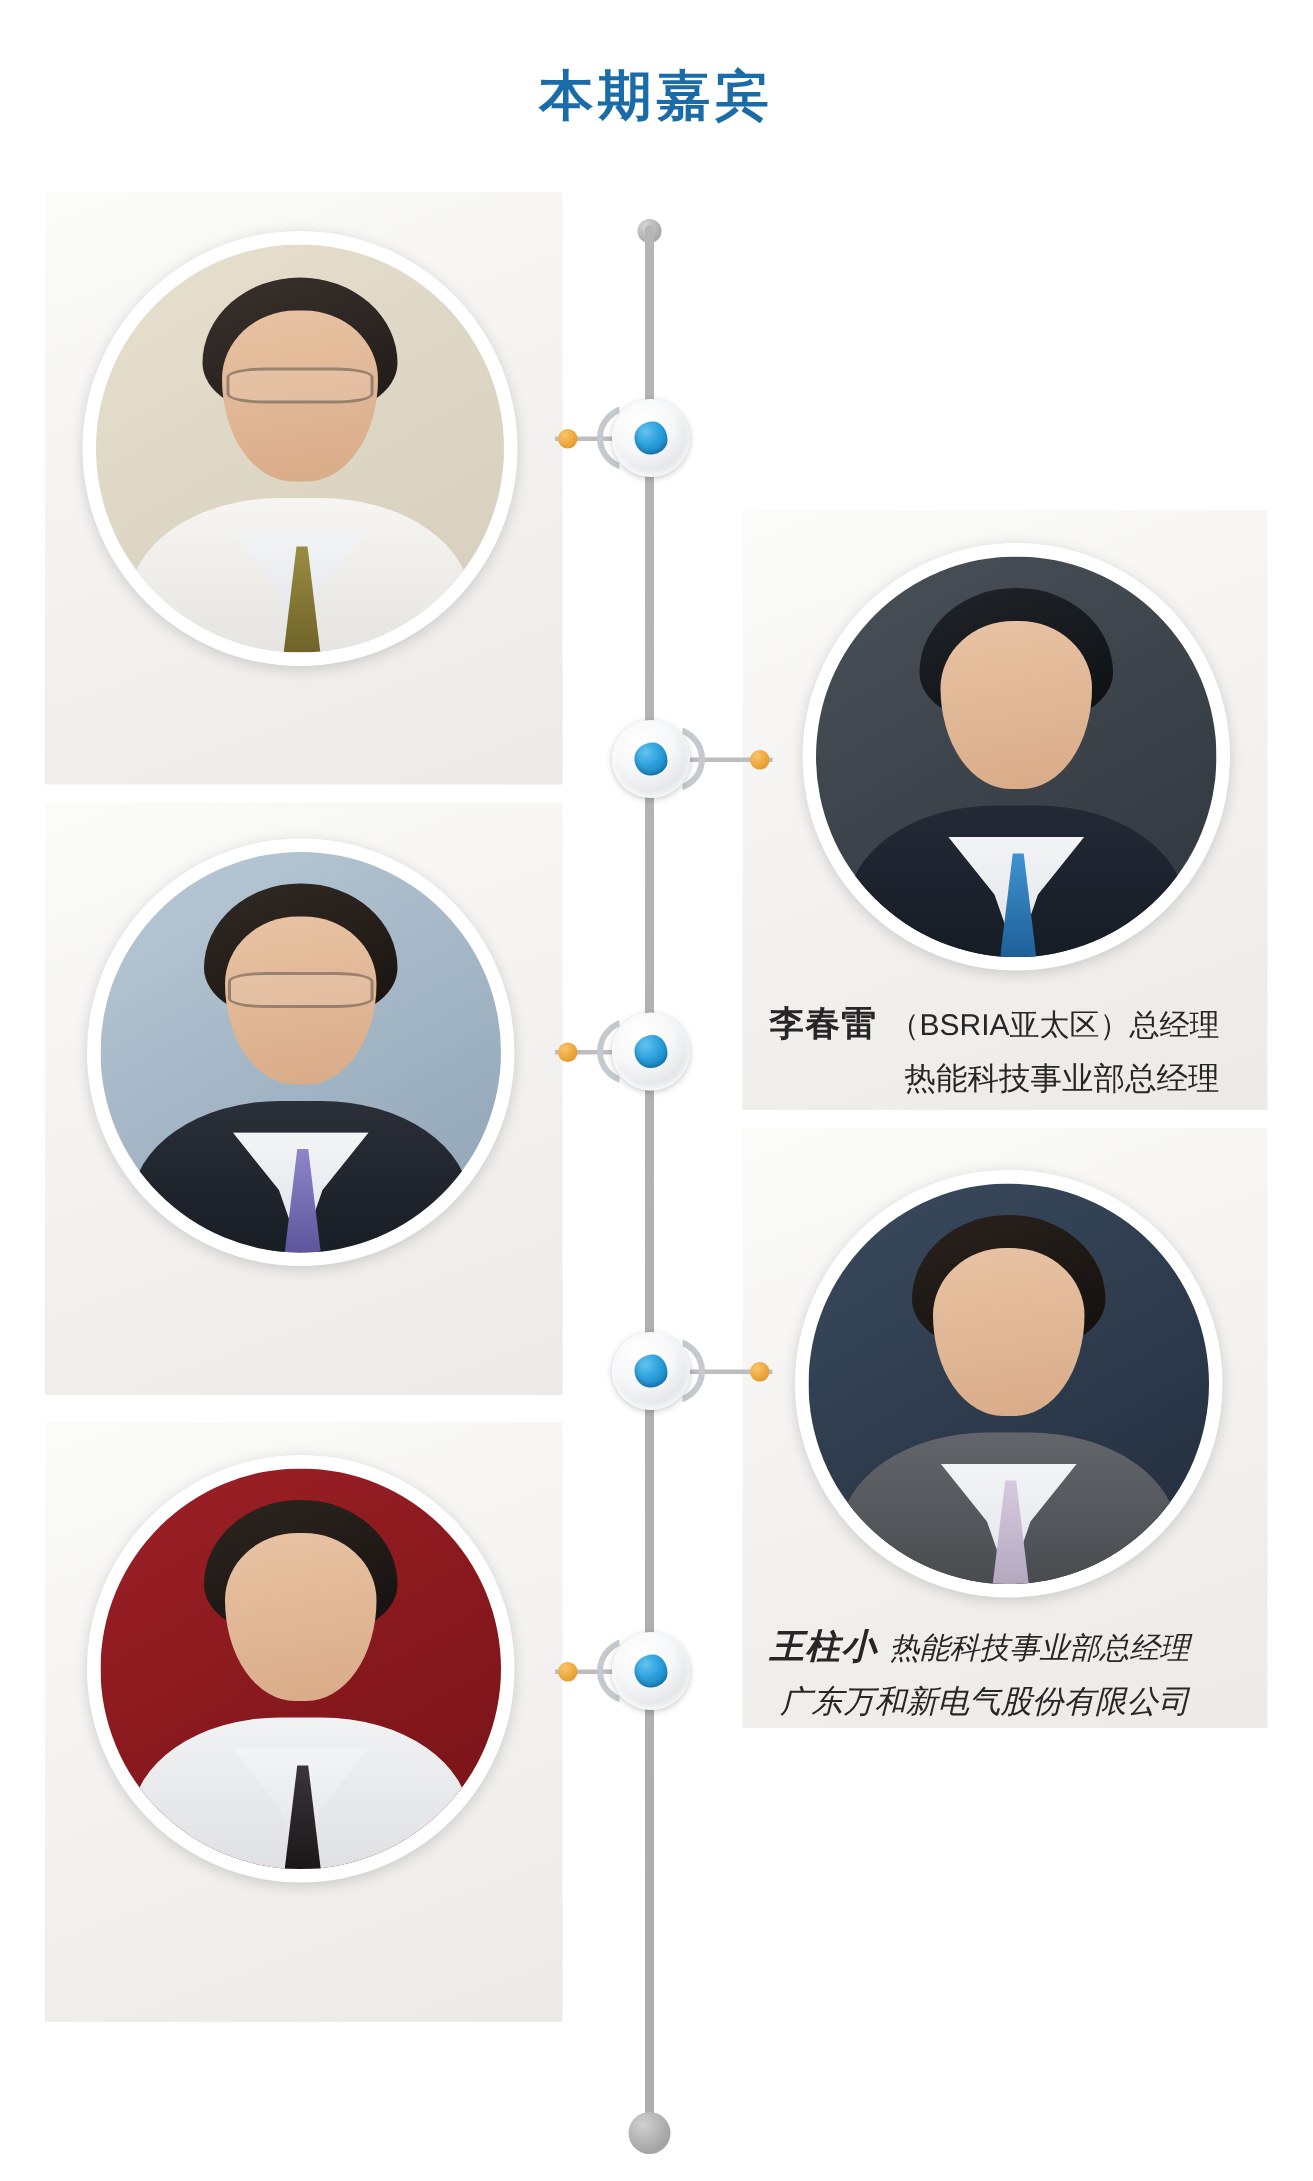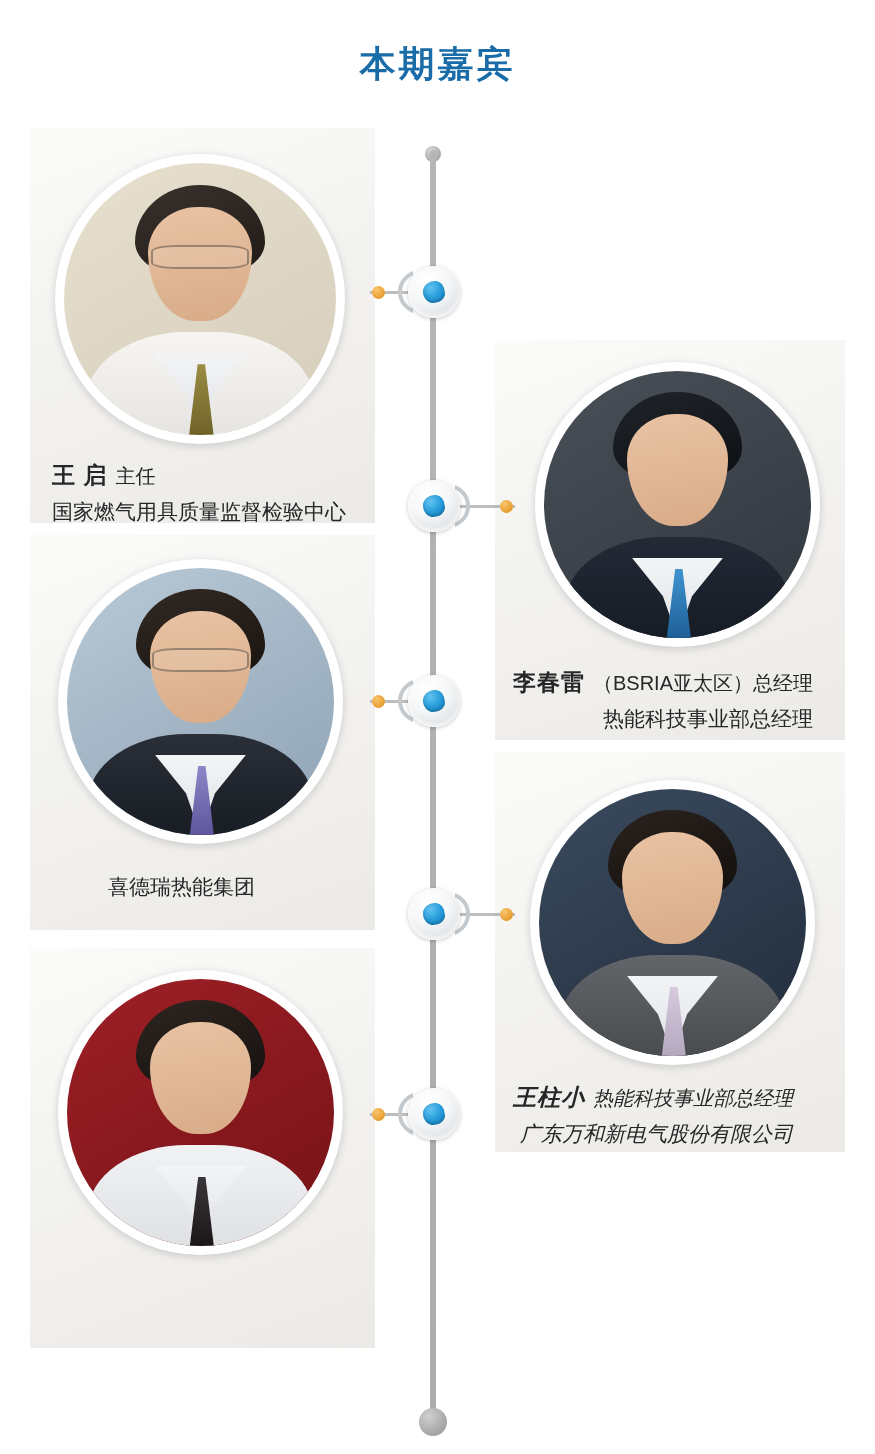--- a/index.html
+++ b/index.html
@@ -245,26 +245,20 @@
           <div class="p-bg" style="background:linear-gradient(150deg,#e7e0cf,#d6cdbb);"></div>
           <div class="p-hair" style="background:linear-gradient(160deg,#3a312c,#1f1a17);"></div>
           <div class="p-face"></div>
           <div class="p-glasses"></div>
           <div class="p-body" style="background:linear-gradient(180deg,#f6f5f2,#e3e2de);"></div>
           <div class="p-collar"></div>
           <div class="p-tie" style="background:linear-gradient(180deg,#9a8c42,#6f6329);"></div>
         </div>
       </div>
     </div>
-    <div class="caption" style="left:22px;top:330px;">
-      <div class="line1">
-        <span class="name">王 启</span><span class="role">主任</span>
-      </div>
-      <div class="line2">国家燃气用具质量监督检验中心</div>
-    </div>
   </div>
   <div class="connector" style="left:370px;top:291px;width:60px;"></div>
   <div class="connector-dot" style="left:372px;top:286px;"></div>
   <div class="node" style="left:408px;top:266px;">
     <div class="node-arc left"></div>
     <div class="node-ring"></div>
     <div class="node-dot"></div>
   </div>
 
   <div class="photo-block right" style="top:340px;height:400px;">
@@ -303,21 +297,20 @@
           <div class="p-hair" style="background:linear-gradient(160deg,#322924,#18130f);"></div>
           <div class="p-face"></div>
           <div class="p-glasses"></div>
           <div class="p-body" style="background:linear-gradient(180deg,#2a2f38,#161a21);"></div>
           <div class="p-collar"></div>
           <div class="p-tie" style="background:linear-gradient(180deg,#8e86c8,#5d569c);"></div>
         </div>
       </div>
     </div>
     <div class="caption" style="left:78px;top:332px;">
-      <div class="line2">喜德瑞热能集团</div>
     </div>
   </div>
   <div class="connector" style="left:370px;top:700px;width:60px;"></div>
   <div class="connector-dot" style="left:372px;top:695px;"></div>
   <div class="node" style="left:408px;top:675px;">
     <div class="node-arc left"></div>
     <div class="node-ring"></div>
     <div class="node-dot"></div>
   </div>
 

